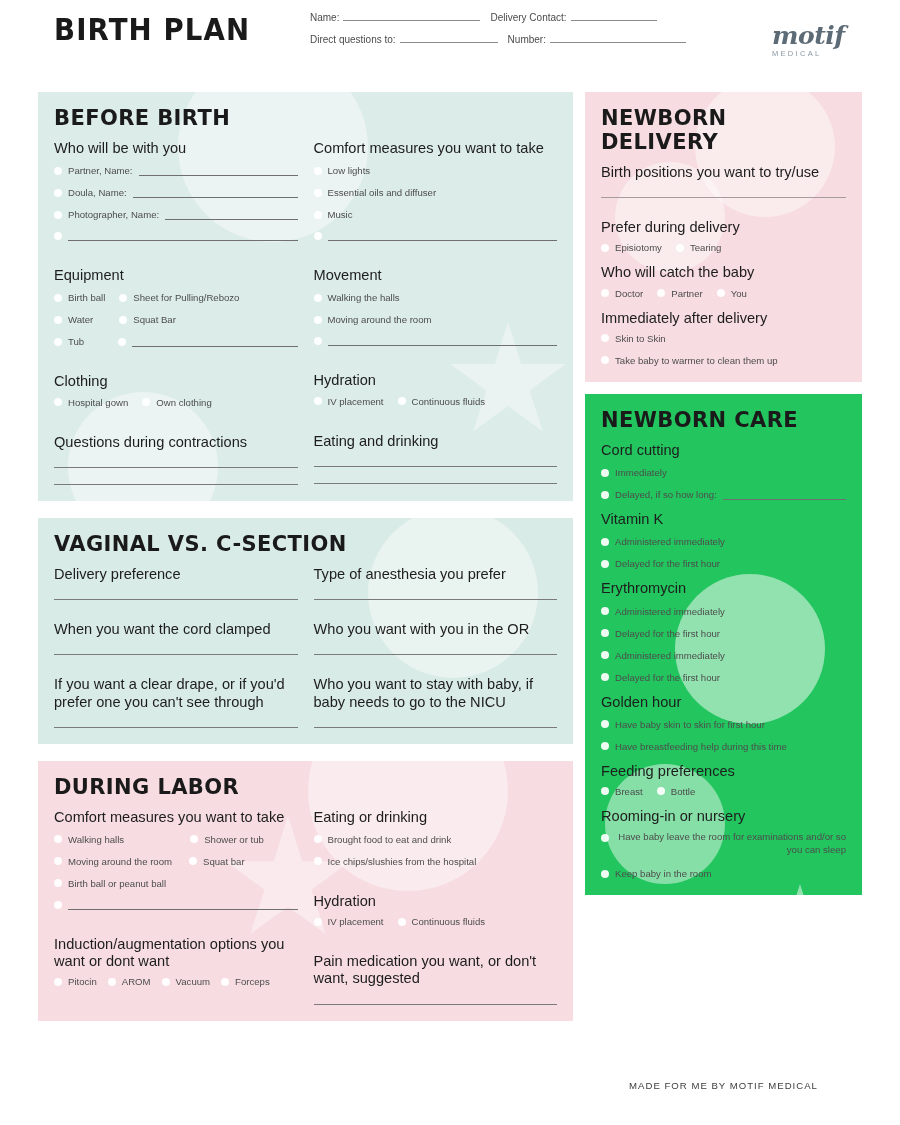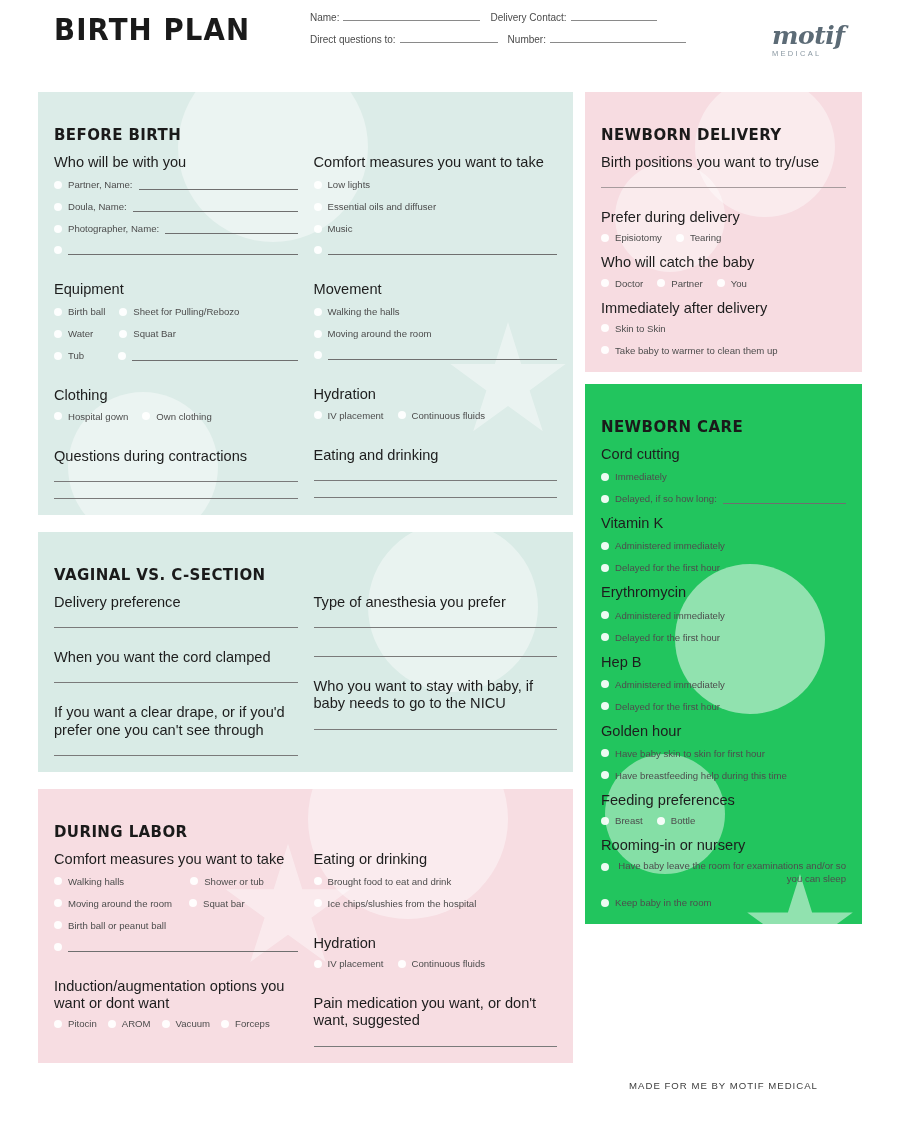--- a/index.html
+++ b/index.html
@@ -120,27 +120,26 @@
   }
   .star {
     position: absolute;
     background: rgba(255,255,255,0.40);
     pointer-events: none;
     clip-path: polygon(50% 0%, 61% 35%, 98% 35%, 68% 57%, 79% 91%, 50% 70%, 21% 91%, 32% 57%, 2% 35%, 39% 35%);
   }
   .card > .content { position: relative; z-index: 2; }
 
   .card-title {
-    font-size: 15px;
+    font-size: 21px;
     font-weight: 700;
     letter-spacing: 0.4px;
     color: #1a1a1a;
     margin-bottom: 10px;
     font-family: "DejaVu Sans", sans-serif;
-    margin-top: 20px;
   }
 
   .two-col {
     display: flex;
     gap: 16px;
   }
   .two-col > .col { flex: 1 1 0; min-width: 0; }
 
   .q {
     font-size: 14.6px;
@@ -380,20 +379,21 @@
             <div class="q">When you want the cord clamped</div>
             <div class="wline"></div>
             <div class="gap-md"></div>
             <div class="q">If you want a clear drape, or if you'd prefer one you can't see through</div>
             <div class="wline"></div>
           </div>
           <div class="col">
             <div class="q first">Type of anesthesia you prefer</div>
             <div class="wline"></div>
             <div class="gap-md"></div>
+            <div class="q">Who you want with you in the OR</div>
             <div class="wline"></div>
             <div class="gap-md"></div>
             <div class="q">Who you want to stay with baby, if baby needs to go to the NICU</div>
             <div class="wline"></div>
           </div>
         </div>
       </div>
     </div>
 
     <div class="card pink">
@@ -542,21 +542,20 @@
         <div class="q">Erythromycin</div>
         <div class="opt-row">
           <span class="radio"></span>
           <span class="opt">Administered immediately</span>
         </div>
         <div class="opt-row">
           <span class="radio"></span>
           <span class="opt">Delayed for the first hour</span>
         </div>
 
-        <div class="q">Hep B</div>
         <div class="opt-row">
           <span class="radio"></span>
           <span class="opt">Administered immediately</span>
         </div>
         <div class="opt-row">
           <span class="radio"></span>
           <span class="opt">Delayed for the first hour</span>
         </div>
 
         <div class="q">Golden hour</div>

